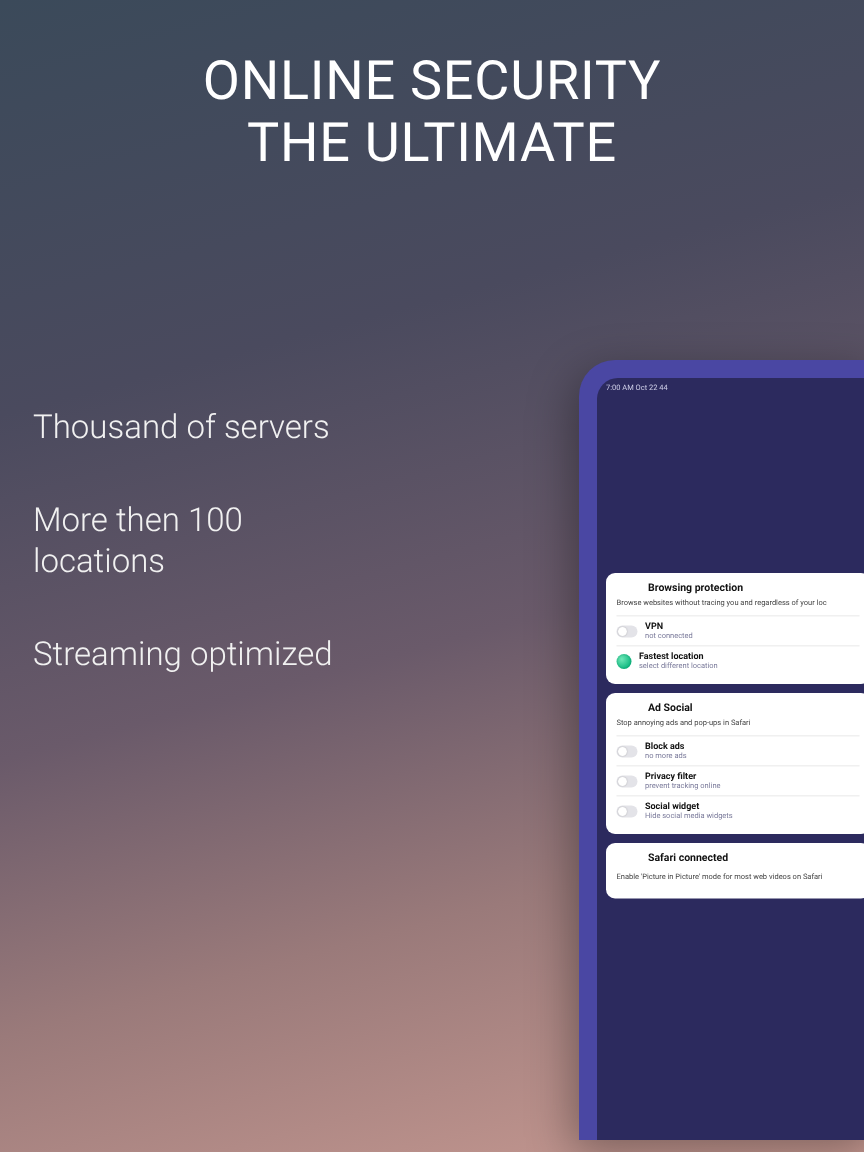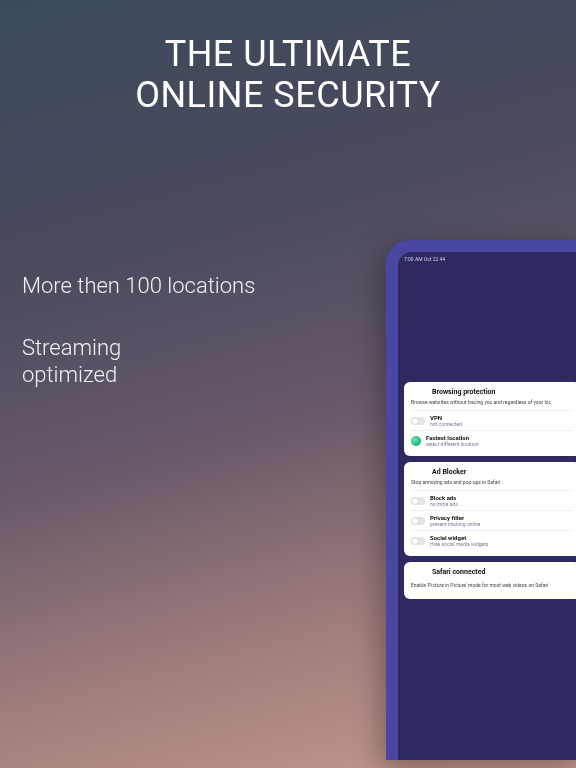--- a/index.html
+++ b/index.html
@@ -85,25 +85,26 @@
   .row-text { display: flex; flex-direction: column; }
   .row-title { font-size: 6px; font-weight: 700; color: #111; }
   .row-sub { font-size: 5px; color: #7a7a9a; }
 </style>
 </head>
 <body>
 
 <div class="stage">
 
   <div class="headline">
+    <div>ONLINE SECURITY</div>
     <div>THE ULTIMATE</div>
-    <div>ONLINE SECURITY</div>
   </div>
 
   <div class="features">
+    <div class="feat">Thousand of servers</div>
     <div class="feat">More then 100 locations</div>
     <div class="feat">Streaming optimized</div>
   </div>
 
   <div class="tablet">
     <div class="screen">
       <div class="statusbar">7:00 AM  Oct 22 44</div>
       <div class="purple-area"></div>
       <div class="cards">
 
@@ -120,21 +121,21 @@
           <div class="row">
             <div class="globe-icon"></div>
             <div class="row-text">
               <div class="row-title">Fastest location</div>
               <div class="row-sub">select different location</div>
             </div>
           </div>
         </div>
 
         <div class="card">
-          <div class="card-title">Ad Blocker</div>
+          <div class="card-title">Ad Social</div>
           <div class="card-sub">Stop annoying ads and pop-ups in Safari</div>
           <div class="row">
             <div class="toggle"></div>
             <div class="row-text">
               <div class="row-title">Block ads</div>
               <div class="row-sub">no more ads</div>
             </div>
           </div>
           <div class="row">
             <div class="toggle"></div>

